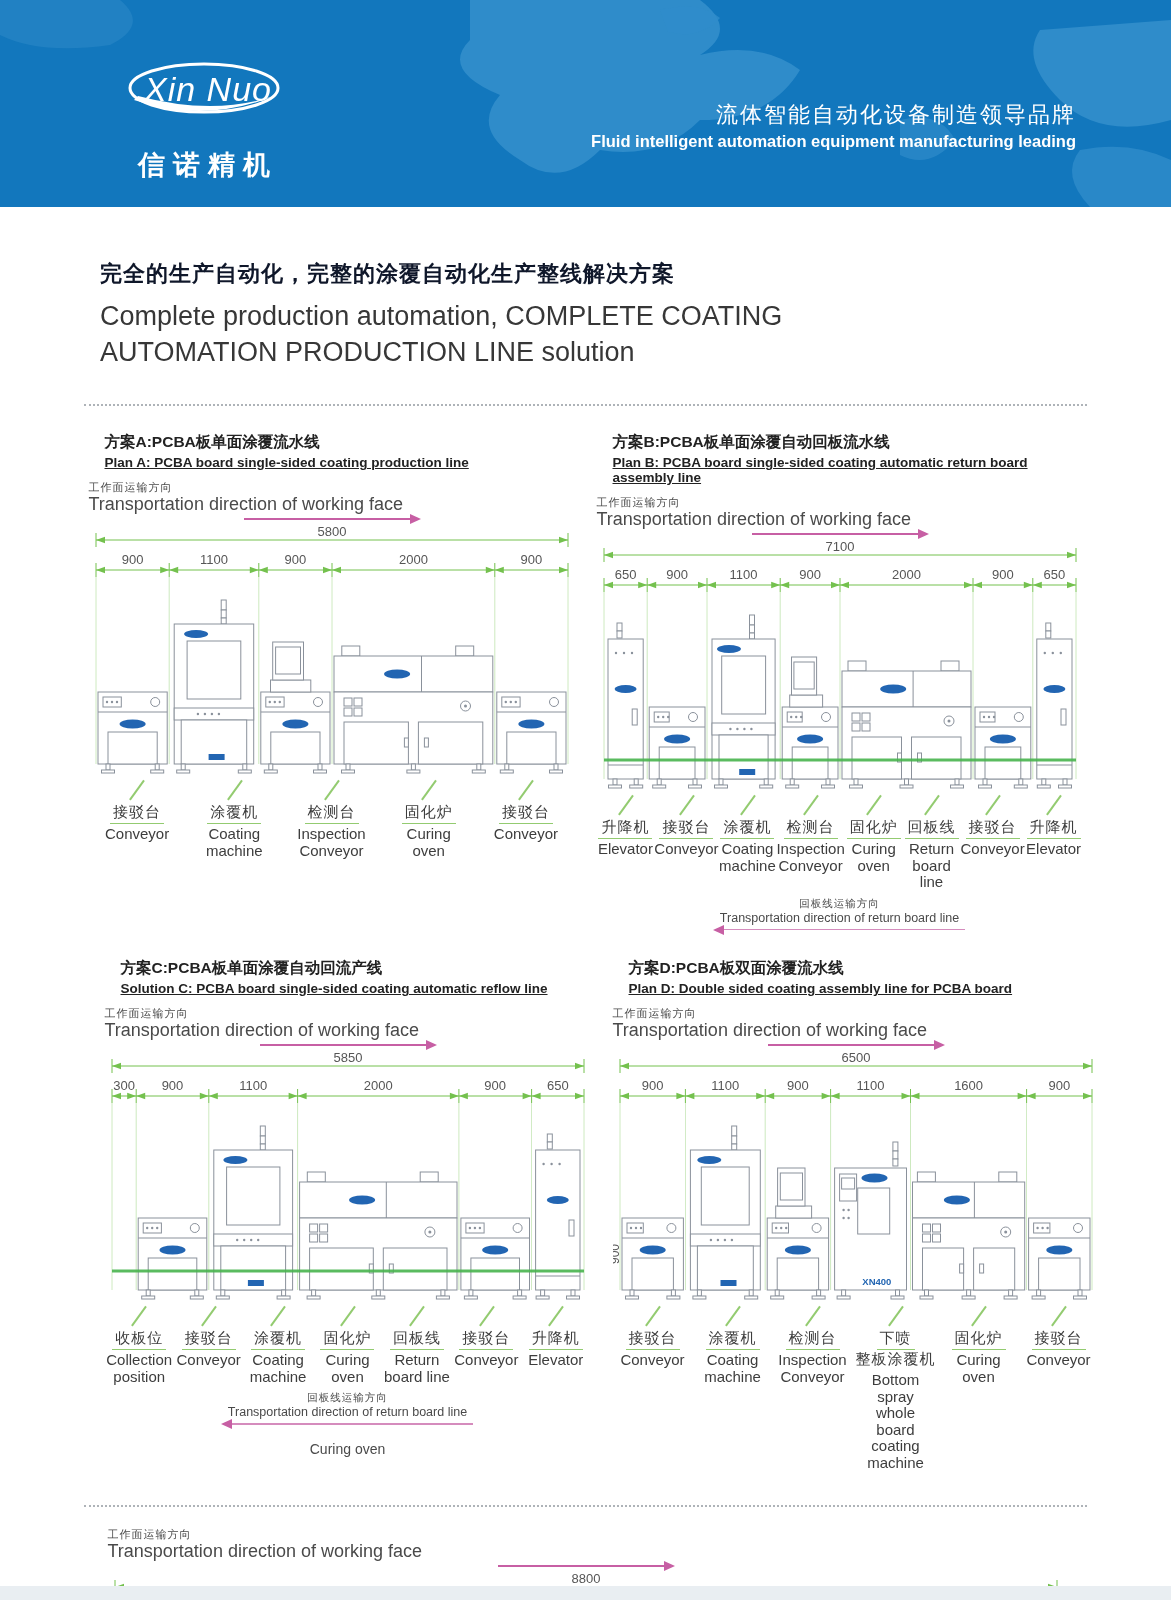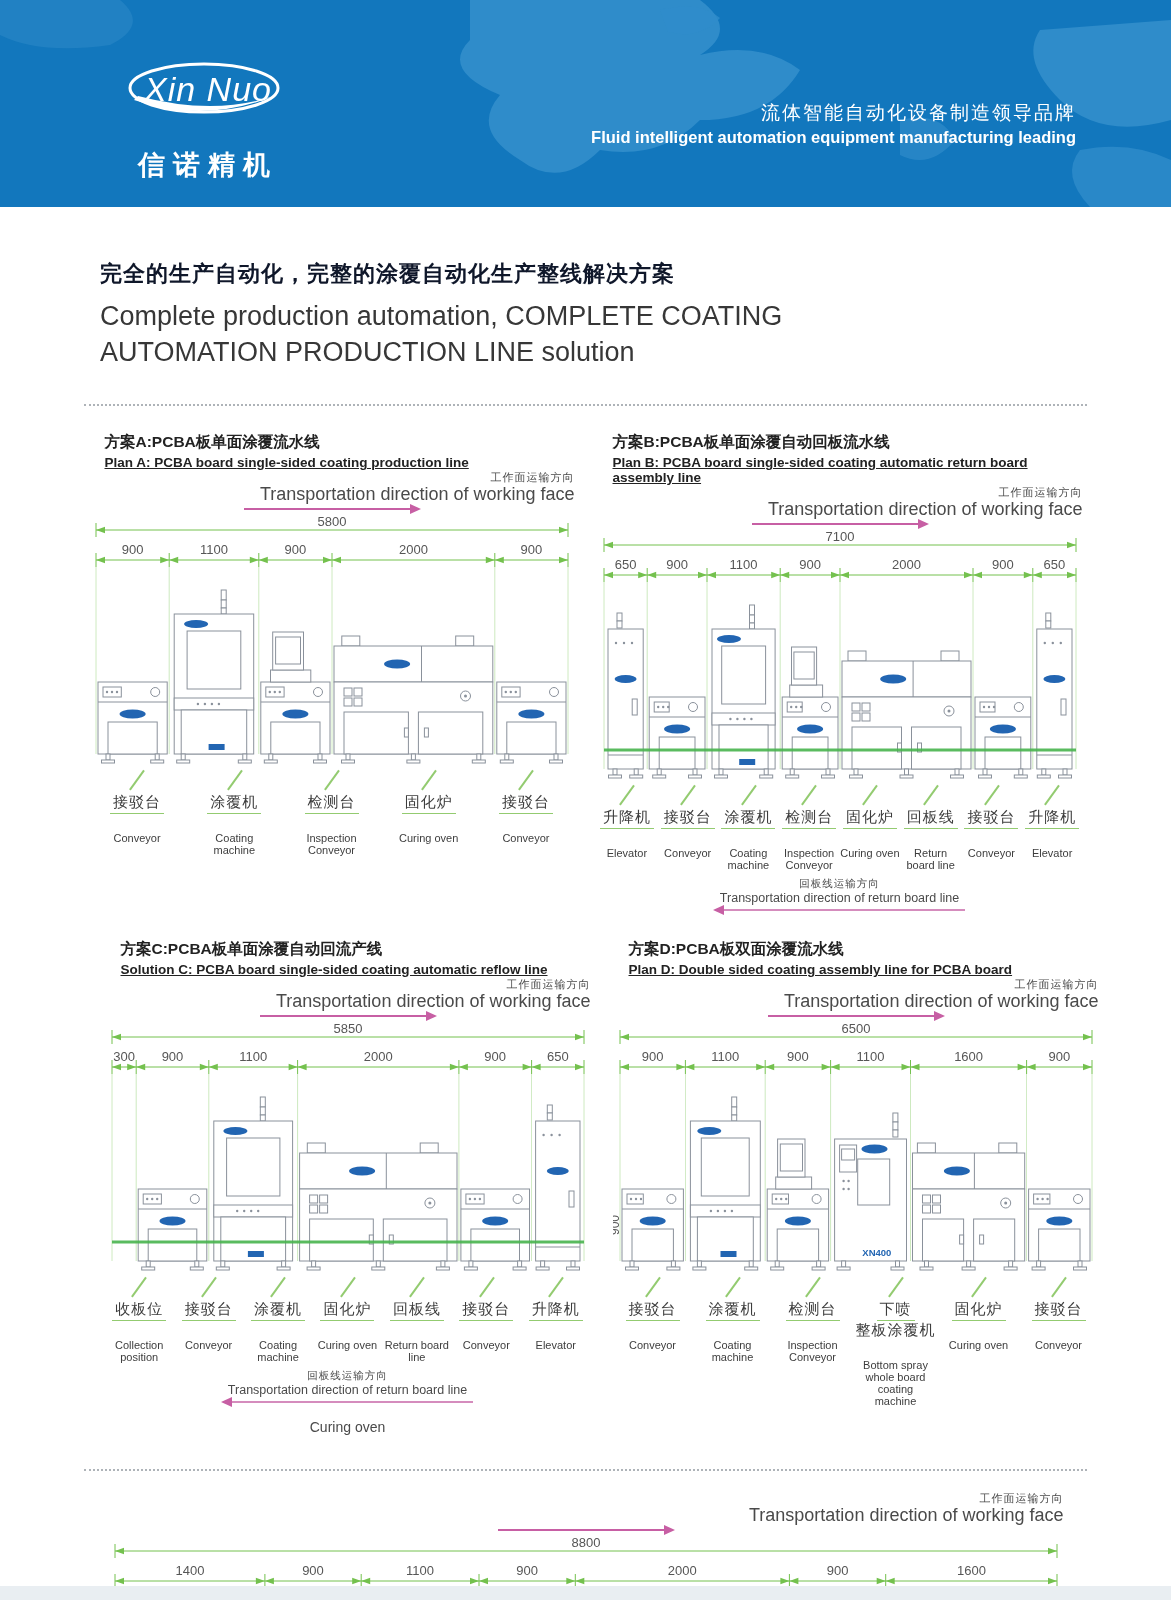--- a/index.html
+++ b/index.html
@@ -7,52 +7,52 @@
 
   
   .header { position:relative; width:1171px; height:207px; background:#1277bd; overflow:hidden; }
   .header svg.map { position:absolute; inset:0; }
   .logo-wrap { position:absolute; left:108px; top:62px; width:200px; text-align:center; color:#fff; }
   .logo-oval { position:relative; display:inline-block; padding:8px 20px 12px; }
   .logo-oval svg { position:absolute; left:0; top:0; }
   .logo-en { font-size:34px; font-style:italic; font-weight:normal; letter-spacing:1px; position:relative; }
   .logo-cn { margin-top:26px; font-size:27px; font-weight:bold; letter-spacing:8px; }
   .taglines { position:absolute; right:95px; top:100px; text-align:right; color:#fff; }
-  .tagline-cn { font-size:19px; letter-spacing:2px; }
+  .tagline-cn { font-size:22px; letter-spacing:2px; }
   .tagline-en { font-size:16.5px; font-weight:bold; margin-top:2px; }
 
   
   .title-block { margin:52px 95px 0 100px; }
   .title-cn { color:#0f172a; font-size:22px; font-weight:bold; letter-spacing:1px; }
   .title-en { color:#373737; font-size:27px; line-height:1.32; margin-top:10px; max-width:850px; }
 
   .dotted-sep { margin:34px 84px 0; border-top:2px dotted #aeb3b8; height:0; }
 
   
   .plans-grid { display:flex; justify-content:center; gap:22px; margin-top:26px; }
   .plans-grid.second { margin-top:28px;padding-left:32px; }
   .plan { width:486px; }
   .plan.full { width:956px; margin:20px auto 0; }
   .plan-head { padding-left:16px; }
   .plan.full .plan-head { text-align:center; padding-left:0; }
   .plan-title-cn { font-size:15.5px; font-weight:bold; color:#222; }
   .plan-title-en { font-size:13.5px; font-weight:bold; color:#222; margin-top:2px;text-decoration:underline; }
-  .dir { text-align:right; color:#4a4a4a; }
+  .dir { text-align:left; margin-top:10px; color:#4a4a4a; }
   .dir-cn { font-size:11px; letter-spacing:1px; }
   .dir-en { font-size:18px; margin-top:-1px; }
   .dir-arrow { position:relative; width:175px; height:2px; background:#c75fa4; margin:3px auto 0; }
   .dir-arrow::after { content:''; position:absolute; right:-2px; top:-4px;
       border-left:11px solid #c75fa4; border-top:5px solid transparent; border-bottom:5px solid transparent; }
   .diagram { margin-top:4px; }
 
   .labels { display:flex; margin-top:-4px; }
   .lbl { flex:1; display:flex; flex-direction:column; align-items:center; text-align:center; }
   .leader { display:block; width:1.5px; height:24px; background:#93cb70; transform:rotate(36deg); margin-bottom:1px; }
   .lcn { font-size:15px; color:#3d3d3d; letter-spacing:1px; border-bottom:1.5px solid #93cb70; padding:0 3px 1px; white-space:nowrap; }
-  .len { font-size:11px; color:#3d3d3d; line-height:1.1; margin-top:18px; max-width:78px; }
+  .len { font-size:15px; color:#3d3d3d; line-height:1.1; margin-top:2px; max-width:78px; }
 
   .note { text-align:center; margin-top:6px; color:#4a4a4a; }
   .note-cn { font-size:10.5px; letter-spacing:1px; }
   .note-en { font-size:12.5px; }
   .note-arrow { position:relative; width:250px; height:1.5px; background:#d58cbd; margin:4px auto 0; }
   .note-arrow::after { content:''; position:absolute; left:-2px; top:-4px;
       border-right:11px solid #c75fa4; border-top:5px solid transparent; border-bottom:5px solid transparent; }
   .extra-text { text-align:center; font-size:14px; color:#4a4a4a; margin-top:16px; }
   .bottom-strip { position:absolute; left:0; bottom:0; width:1171px; height:14px; background:#e9eef2; }
 </style>

